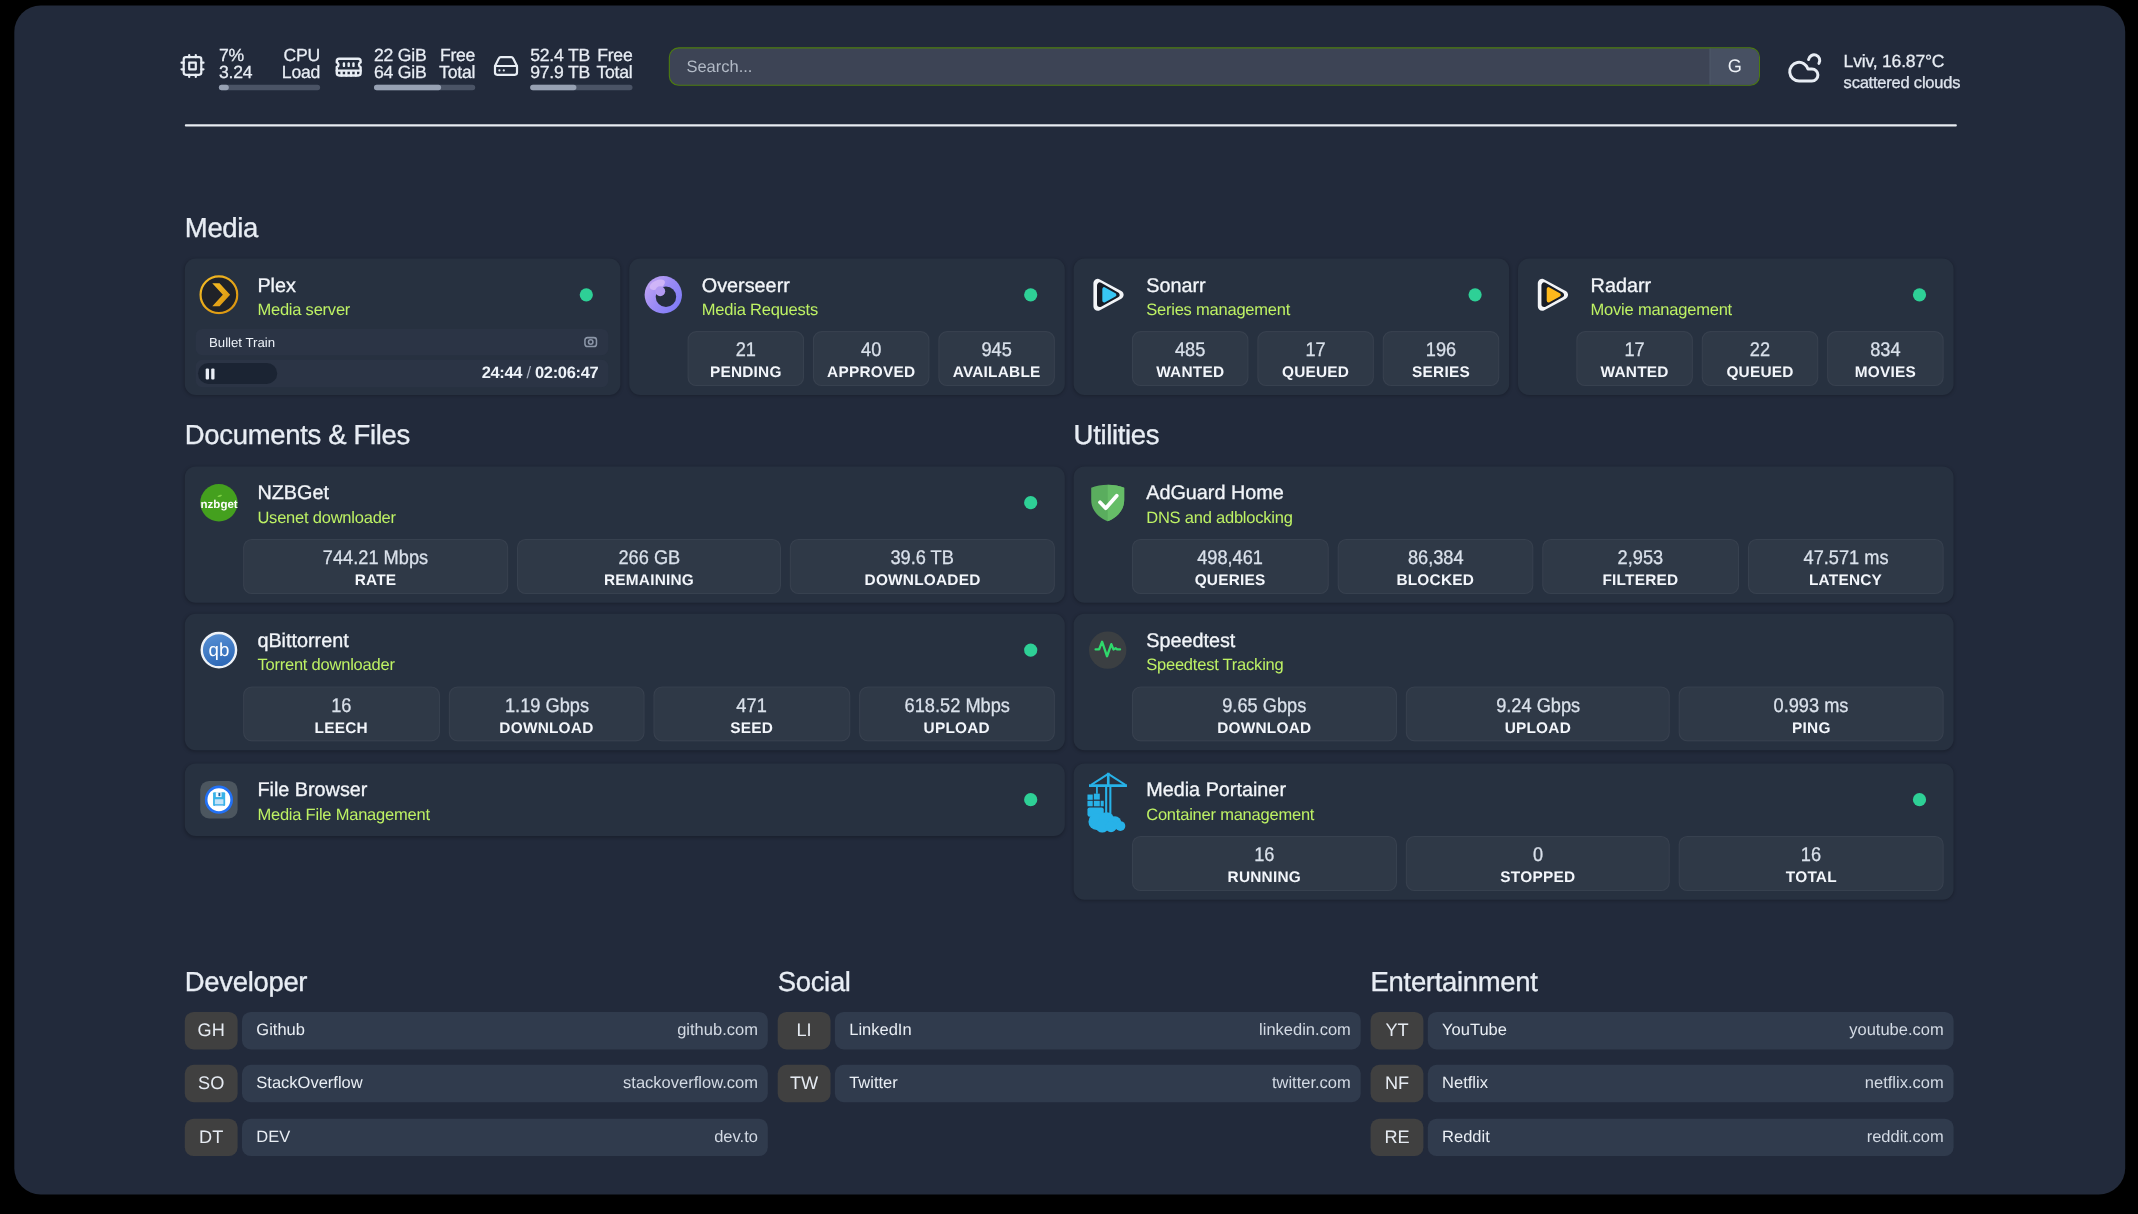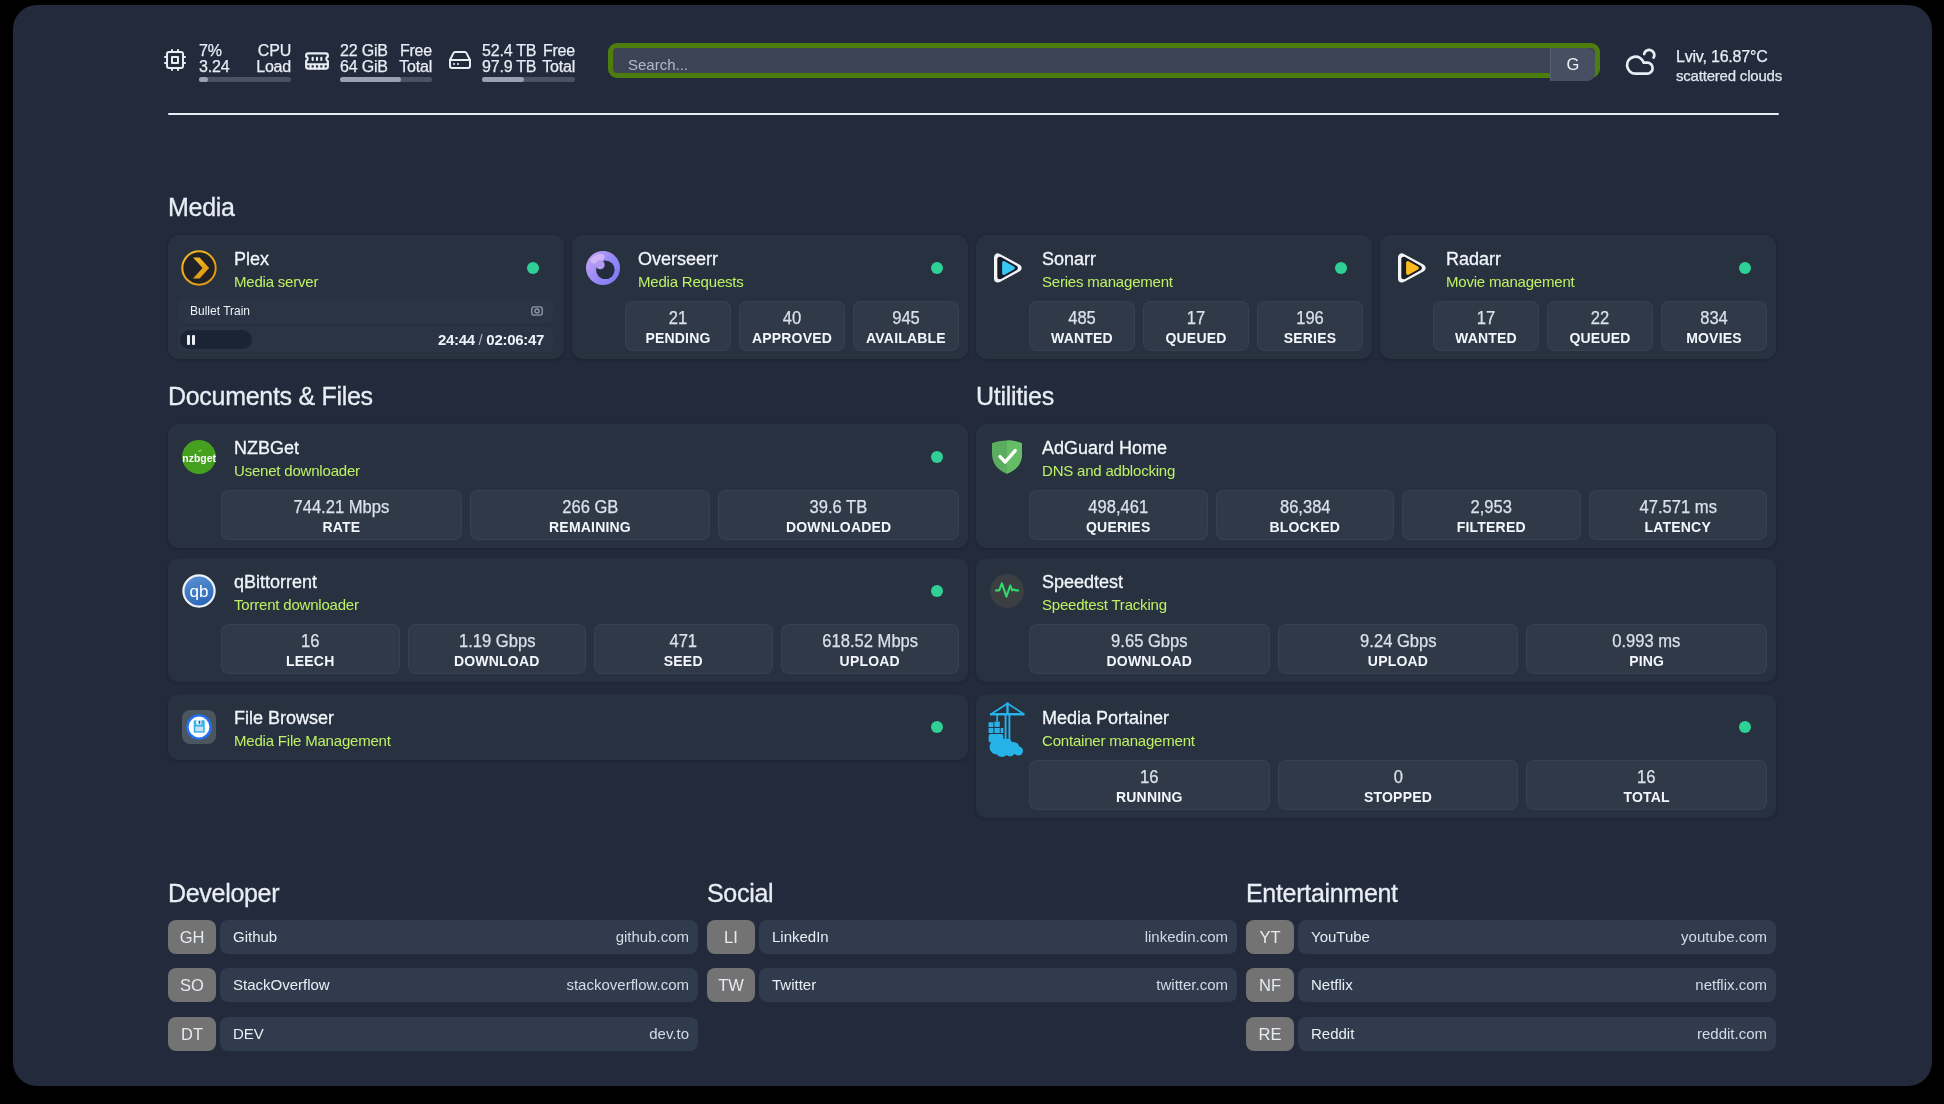--- a/index.html
+++ b/index.html
@@ -12,21 +12,21 @@
 .card { position:absolute; background:#273140; border-radius:10px; box-shadow:0 1px 3px rgba(0,0,0,0.22); }
 .icon36 { position:absolute; left:13px; top:15px; width:36px; height:36px; }
 .ctitle { position:absolute; left:66px; top:12px; font-size:18px; line-height:24px; color:#f2f5f9; -webkit-text-stroke:0.3px #f2f5f9; }
 .csub { position:absolute; left:66px; top:36.5px; font-size:15px; line-height:20px; color:#bef264; letter-spacing:-0.2px; }
 .dot { position:absolute; width:12px; height:12px; border-radius:50%; background:#2ed096; right:25px; top:27px; }
 .stats { position:absolute; left:9px; right:9px; top:66px; height:50px; display:flex; gap:8px;padding-left:44px; }
 .box { flex:1; background:rgba(255,255,255,0.04); border:1px solid rgba(255,255,255,0.045); border-radius:8px; text-align:center; overflow:hidden; }
 .num { margin-top:5px; font-size:18px; line-height:22px; color:#dae1eb; -webkit-text-stroke:0.25px #dae1eb; transform:scaleX(0.92); }
 .lbl { font-size:14px; line-height:18px; font-weight:700; color:#f3f6fb; letter-spacing:0.2px; }
 .lrow { position:absolute; height:34px; }
-.ltag { position:absolute; left:0; top:0; width:48px; height:34px; background:#737373; border-radius:8px; text-align:center; font-size:16.5px; line-height:34px; color:#e6ebf2; }
+.ltag { position:absolute; left:0; top:0; width:48px; height:34px; background:#404040; border-radius:8px; text-align:center; font-size:16.5px; line-height:34px; color:#e6ebf2; }
 .lbar { position:absolute; left:52px; right:0; top:0; height:34px; background:#303b4d; border-radius:8px; }
 .lname { position:absolute; left:13px; top:0; font-size:15px; line-height:34px; color:#e9eef4; }
 .lurl { position:absolute; right:9px; top:0; font-size:15px; line-height:34px; color:#d3dae4; }
 .hval { position:absolute; font-size:16px; line-height:16px; color:#e8edf4; -webkit-text-stroke:0.25px #e8edf4; letter-spacing:-0.2px; }
 .pbar { position:absolute; height:5px; border-radius:3px; background:#4a5365; }
 .pfill { position:absolute; left:0; top:0; height:5px; border-radius:3px; background:#97a1b3; }
 </style>
 </head>
 <body>
 <div id="win">
@@ -71,21 +71,21 @@
         <line x1="10" x2="10.01" y1="16" y2="16"></line>
       </svg>
 <div class="hval" style="left:482px;top:43px;">52.4 TB</div>
 <div class="hval" style="left:482px;top:59px;">97.9 TB</div>
 <div class="hval" style="left:482px;top:43px;width:93px;text-align:right;">Free</div>
 <div class="hval" style="left:482px;top:59px;width:93px;text-align:right;">Total</div>
 <div class="pbar" style="left:482px;top:77px;width:93px;">
         <div class="pfill" style="width:42px;"></div>
       </div>
 
-<div class="abs" style="left:608px;top:43px;width:992px;height:35px;background:#3d4455;border:5px solid #4d7c0f;border-radius:9px;">
+<div class="abs" style="left:608px;top:43px;width:992px;height:35px;background:#3d4455;border:1px solid #4d7c0f;border-radius:9px;">
   <div class="abs" style="left:15px;top:0;font-size:15px;line-height:33px;color:#b2bac6;">Search...</div>
   <div class="abs" style="right:0;top:0;width:45px;height:33px;background:#475062;border-left:1px solid #565f72;border-radius:0 8px 8px 0;text-align:center;font-size:16.5px;line-height:33px;color:#eef2f7;">G</div>
 </div>
 
 <svg class="abs" style="left:1624px;top:44px" width="40" height="32" viewBox="0 0 25 20" fill="none" stroke="#e8edf4" stroke-width="1.7" stroke-linecap="round" stroke-linejoin="round">
         <path d="M18.5 8.5 a3.2 3.2 0 1 0-5.9-2.2"></path>
         <path d="M14.5 18.5H7.2a5.3 5.3 0 1 1 5.08-6.8h2.22a3.4 3.4 0 1 1 0 6.8Z" fill="#222a3b"></path>
       </svg>
 <div class="hval" style="left:1676px;top:47px;font-size:16px;line-height:19px;white-space:nowrap;">Lviv, 16.87°C</div>
 <div class="hval" style="left:1676px;top:66px;font-size:15px;line-height:19px;color:#dce2ec;white-space:nowrap;">scattered clouds</div>

